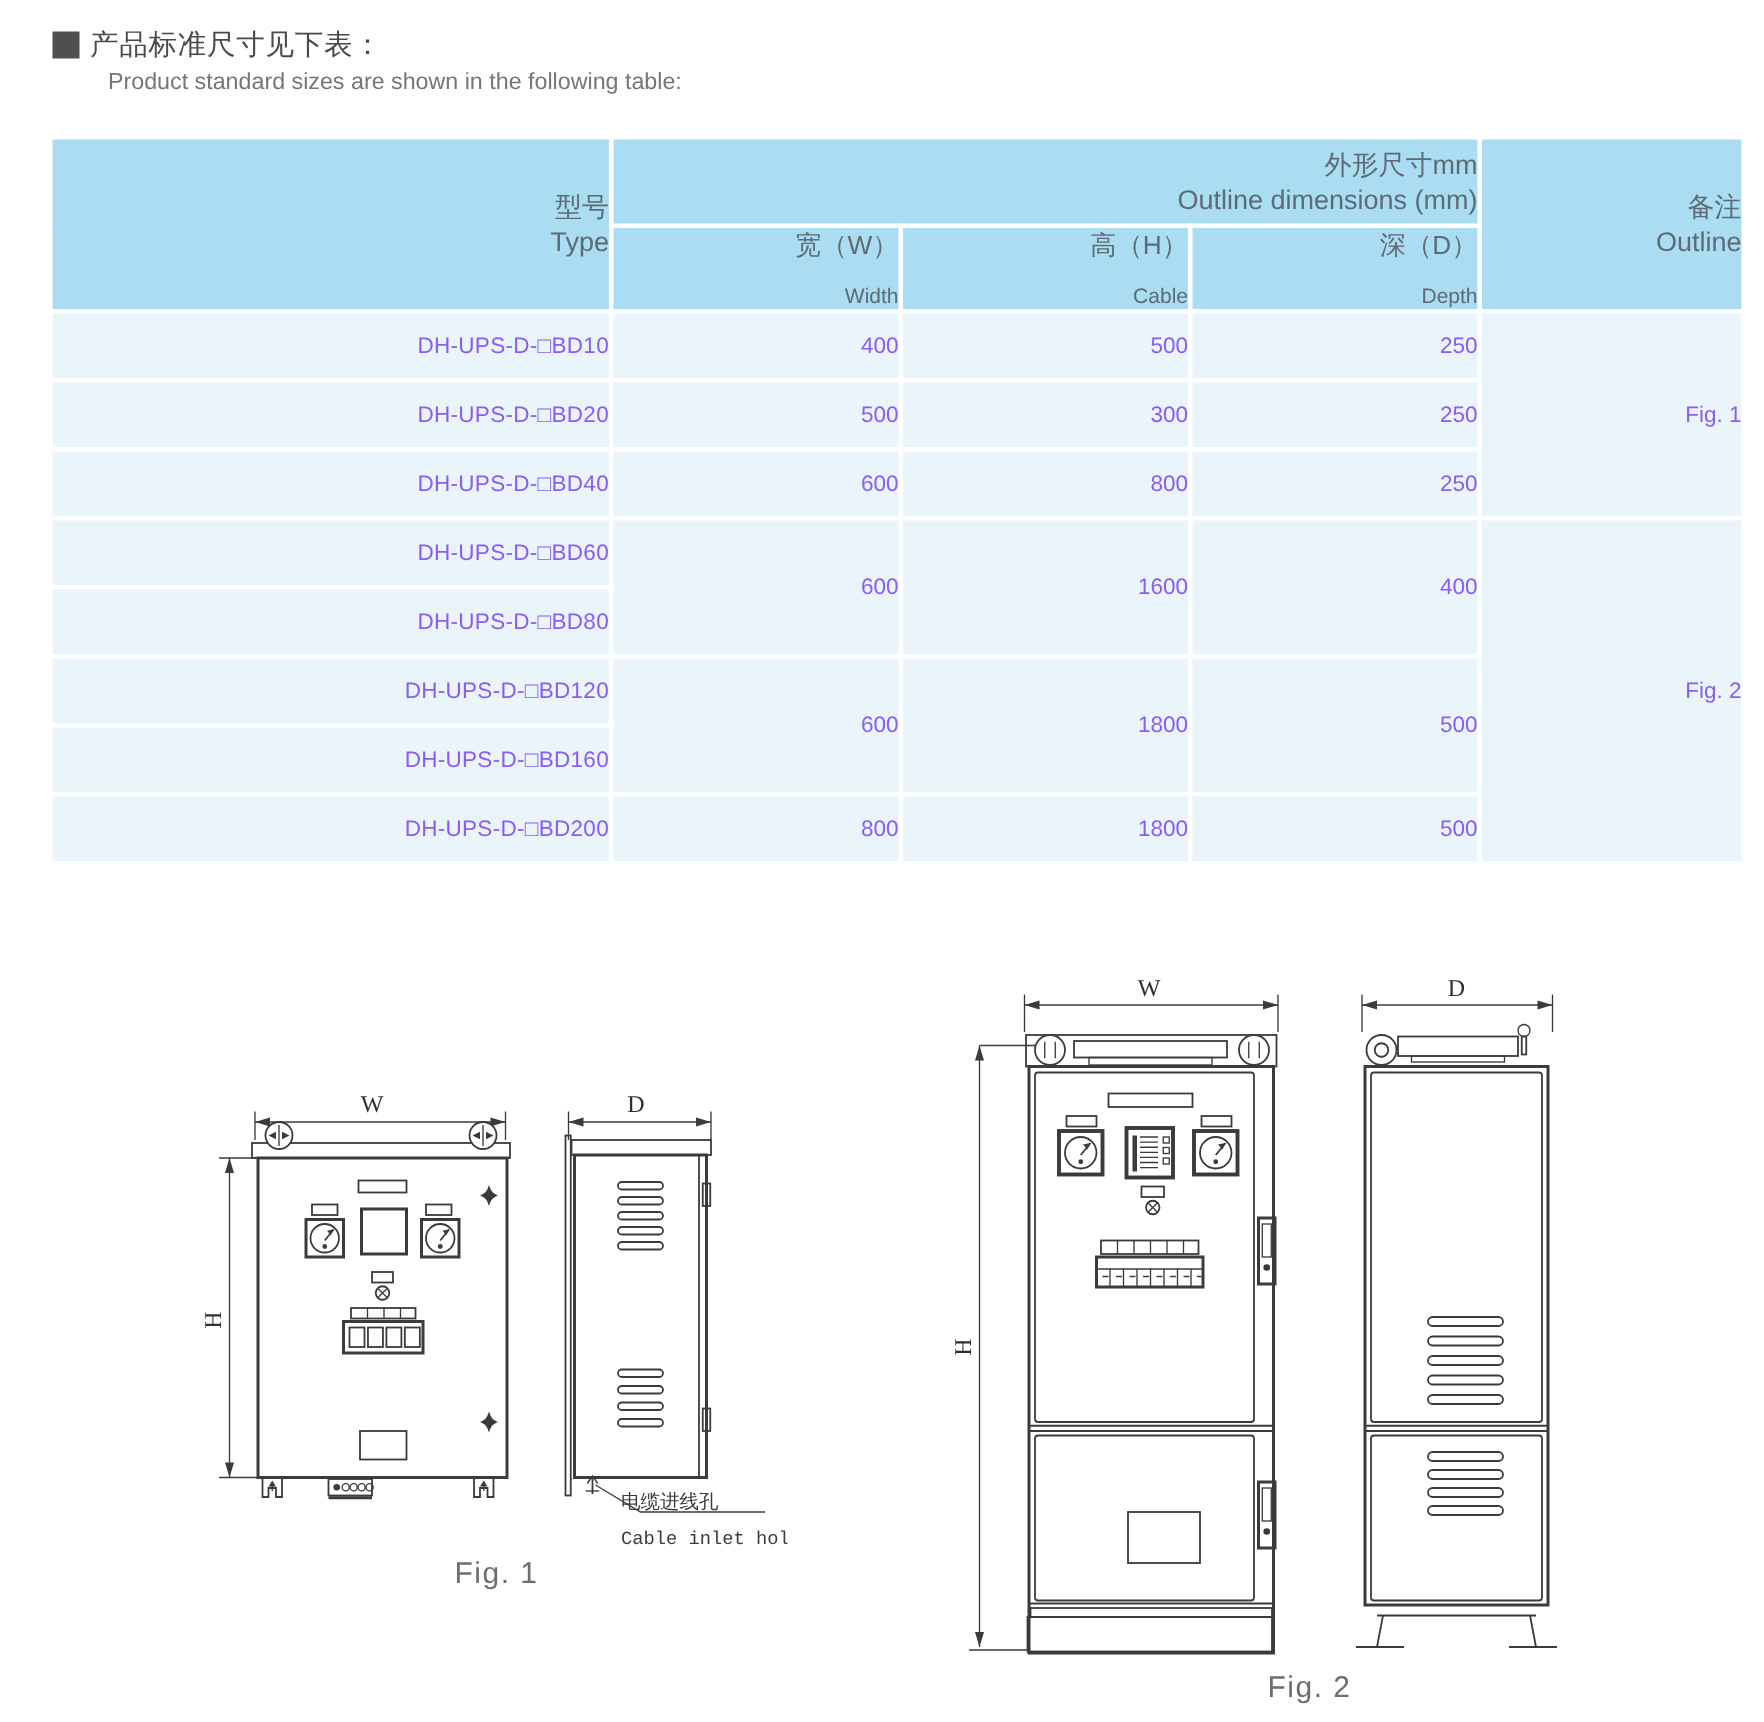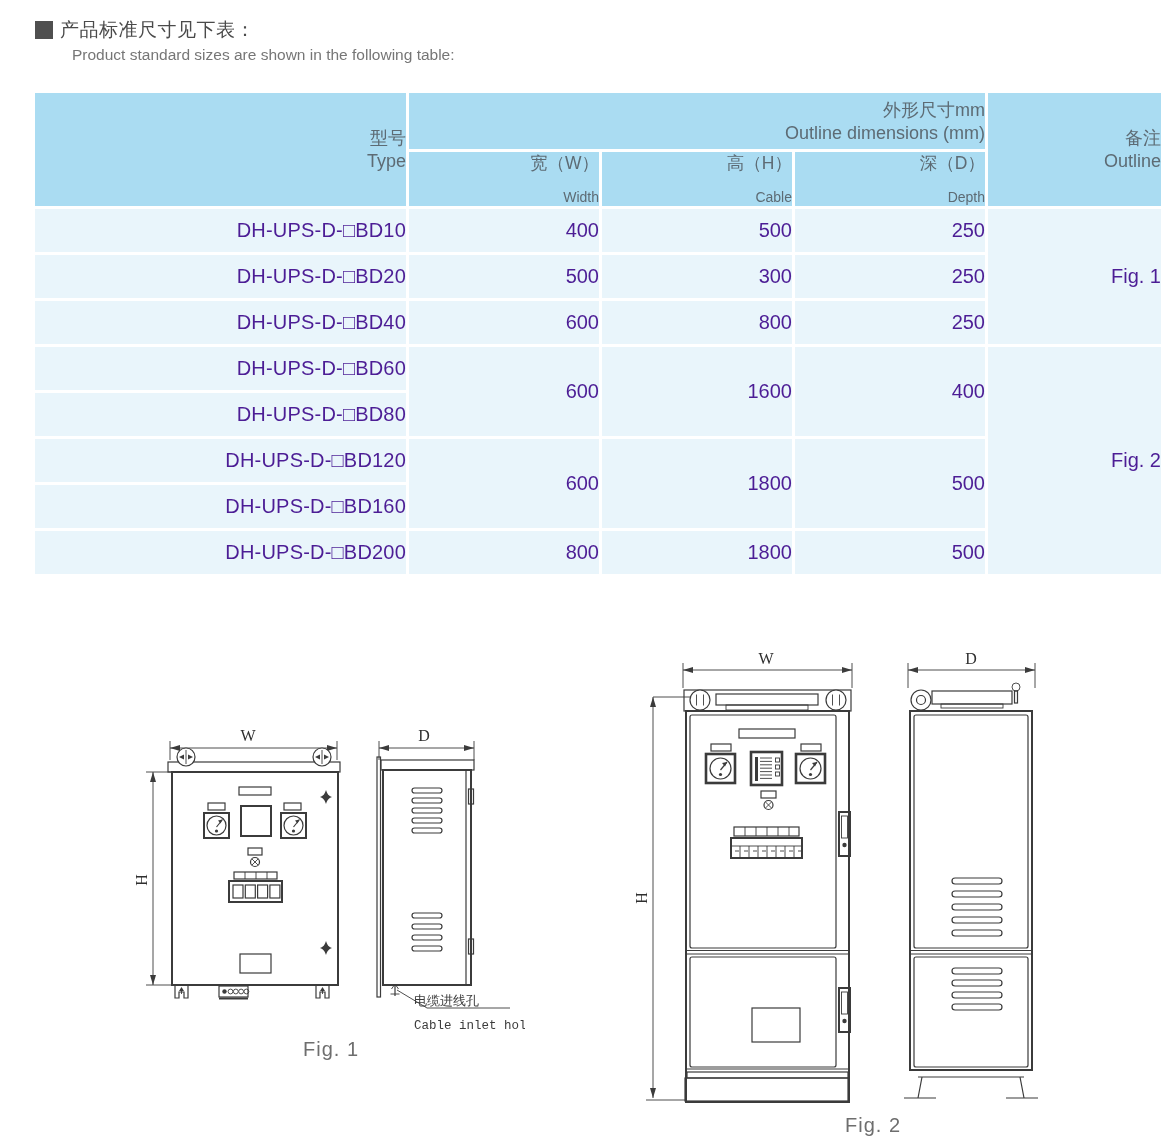--- a/index.html
+++ b/index.html
@@ -14,21 +14,21 @@
   .heading-en { position:absolute; left:72px; top:46px; font-size:15.5px; color:#767676; }
 
   table.size-table {
     position:absolute; left:32px; top:90px; width:1129px;
     border-collapse:collapse; table-layout:fixed;
   }
   .size-table th, .size-table td {
     border:3px solid #ffffff; text-align:right; vertical-align:middle; padding:0;
   }
   .size-table thead th { background:#aadcf2; color:#5d6b74; font-weight:normal; }
-  .size-table tbody td { background:#e9f5fb; color:#4c1d95; font-size:20px; }
+  .size-table tbody td { background:#e9f5fb; color:#8b5cf6; font-size:15px; }
   .hdr-zh { font-size:18px; line-height:1.35; }
   .hdr-en { font-size:18px; line-height:1.25; }
   .sub-zh { font-size:17.5px; line-height:1.3; }
   .sub-en { font-size:14px; line-height:1.2;margin-top:14px; }
   .type-cell { font-size:17px; letter-spacing:0.2px; }
   .remarks-cell { font-size:17px; }
 
   .fig-caption { position:absolute; font-size:20px; color:#6e6e6e; letter-spacing:1px; }
   #fig1-caption { left:303px; top:1038px; }
   #fig2-caption { left:845px; top:1114px; }

